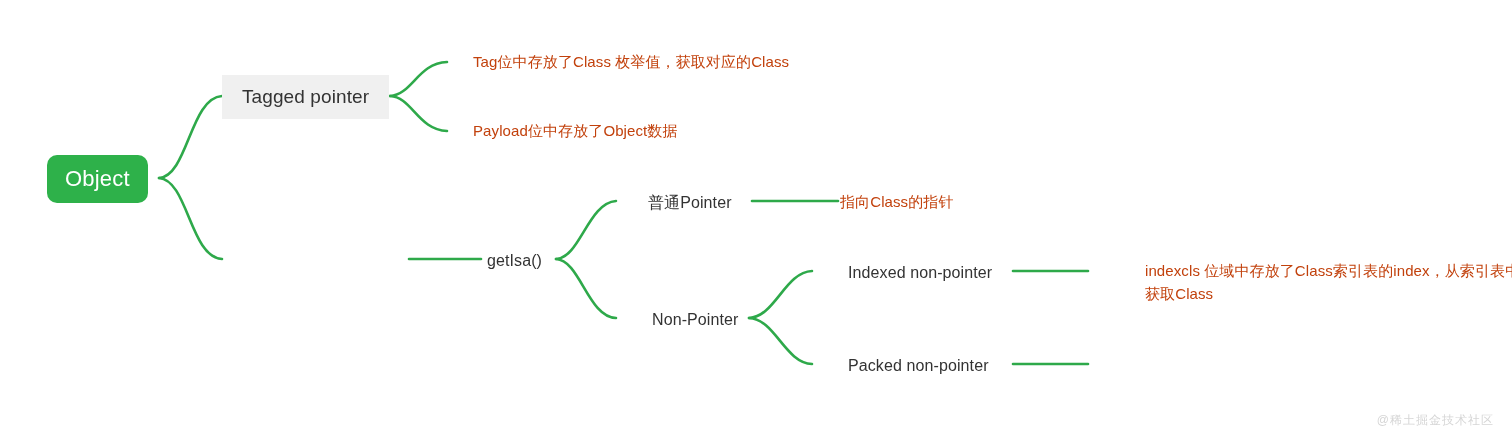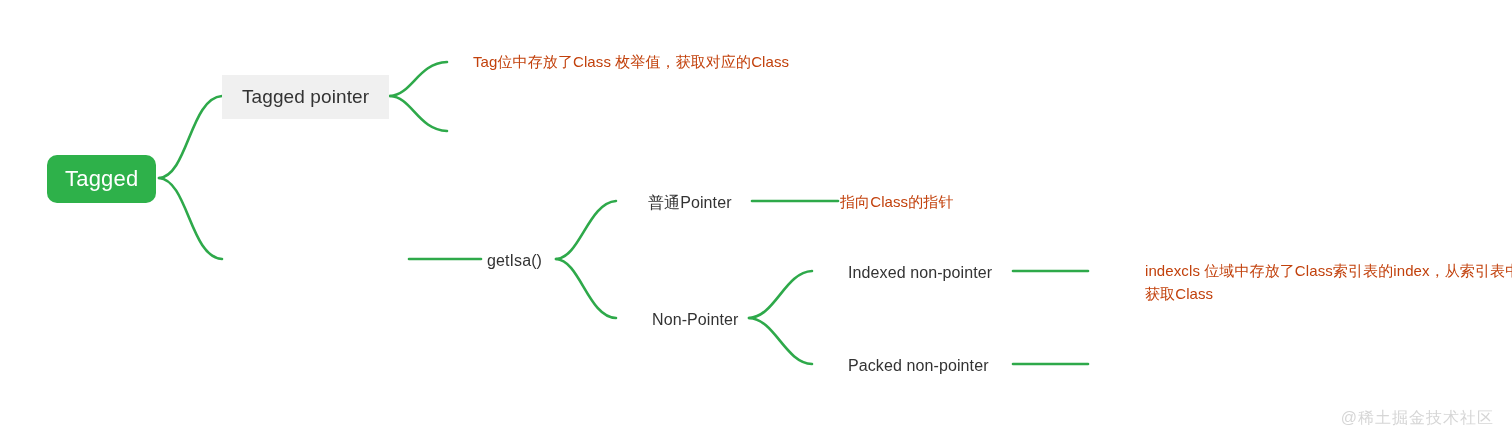--- a/index.html
+++ b/index.html
@@ -64,21 +64,21 @@
   }
   .node-leaf.wrap {
     white-space: normal;
     line-height: 1.55;
   }
   .watermark {
     position: absolute;
     right: 18px;
     bottom: 10px;
     color: #d6d6d6;
-    font-size: 16px;
+    font-size: 12px;
     letter-spacing: 1px;
     user-select: none;
   }
 </style>
 </head>
 <body>
 
 <div id="canvas">
 
   <svg id="edges" viewBox="0 0 1512 439" xmlns="http://www.w3.org/2000/svg">
@@ -103,27 +103,28 @@
       <path d="M749,318 C775,317 785,272 812,271"></path>
 
       <path d="M749,318 C775,319 785,363 812,364"></path>
 
       <path d="M1013,271 L1088,271"></path>
 
       <path d="M1013,364 L1088,364"></path>
     </g>
   </svg>
 
-  <div class="node node-root" style="left:47px; top:155px;">Tagged</div>
+  <div class="node node-root" style="left:47px; top:155px;">Object</div>
 
   <div class="node node-box" style="left:222px; top:75px;">Tagged pointer</div>
 
 
   <div class="node node-leaf" style="left:473px; top:52px;">Tag位中存放了Class 枚举值，获取对应的Class</div>
 
+  <div class="node node-leaf" style="left:473px; top:121px;">Payload位中存放了Object数据</div>
 
   <div class="node node-plain" style="left:487px; top:248px;">getIsa()</div>
 
   <div class="node node-plain" style="left:648px; top:190px;">普通Pointer</div>
 
   <div class="node node-plain" style="left:652px; top:307px;">Non-Pointer</div>
 
   <div class="node node-leaf" style="left:840px; top:192px;">指向Class的指针</div>
 
   <div class="node node-plain" style="left:848px; top:260px;">Indexed non-pointer</div>

